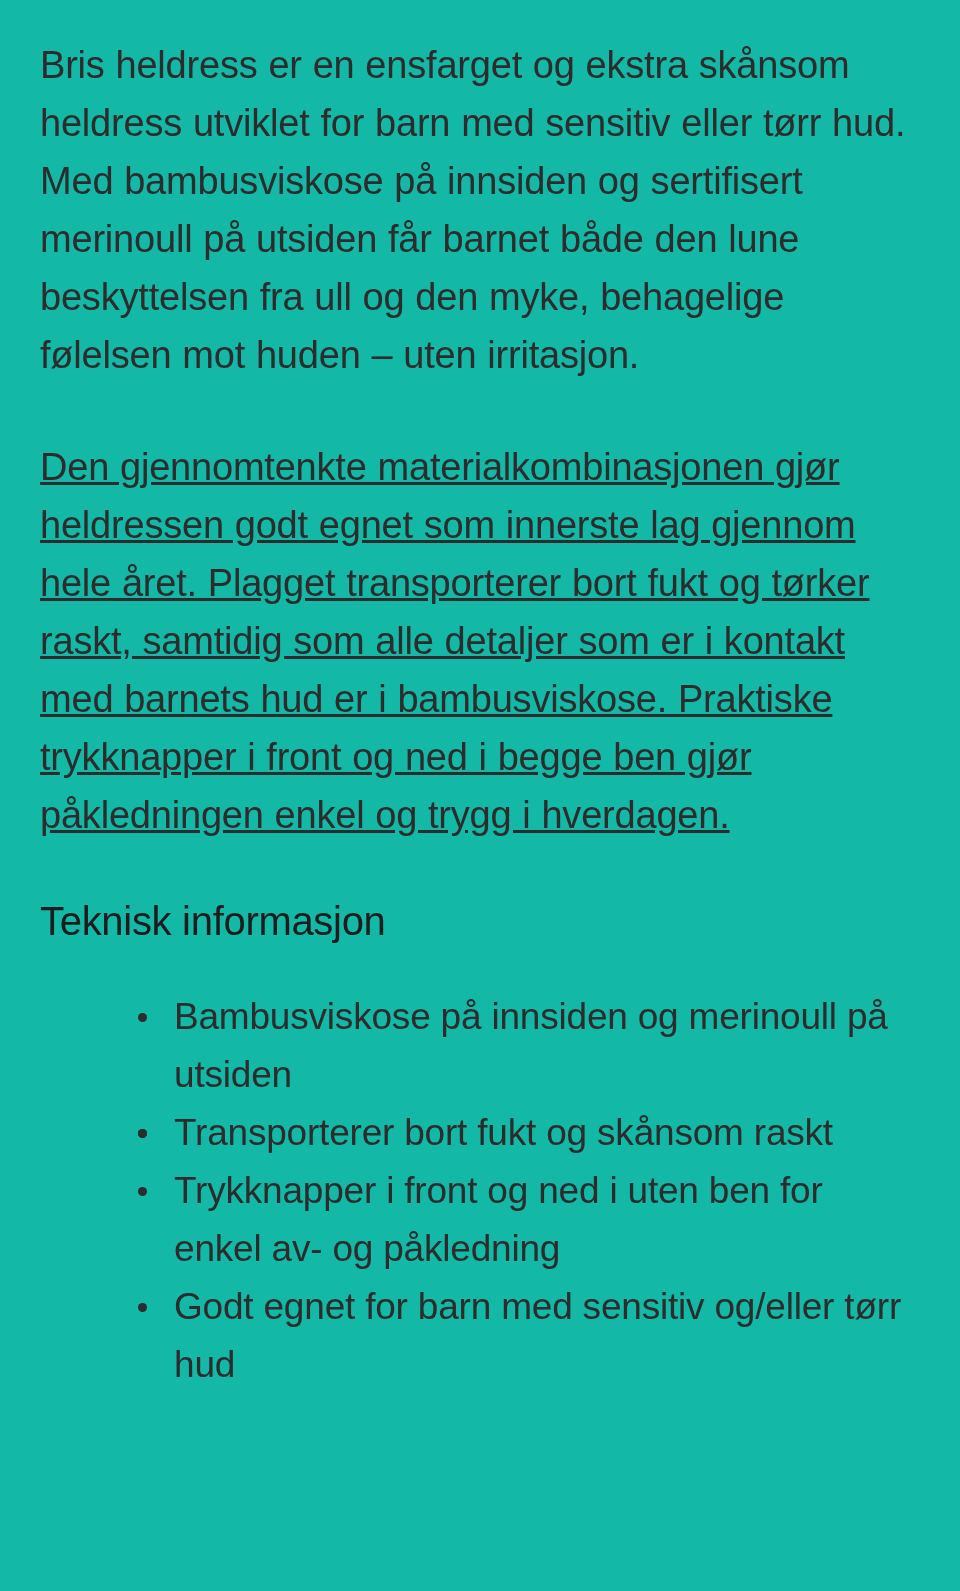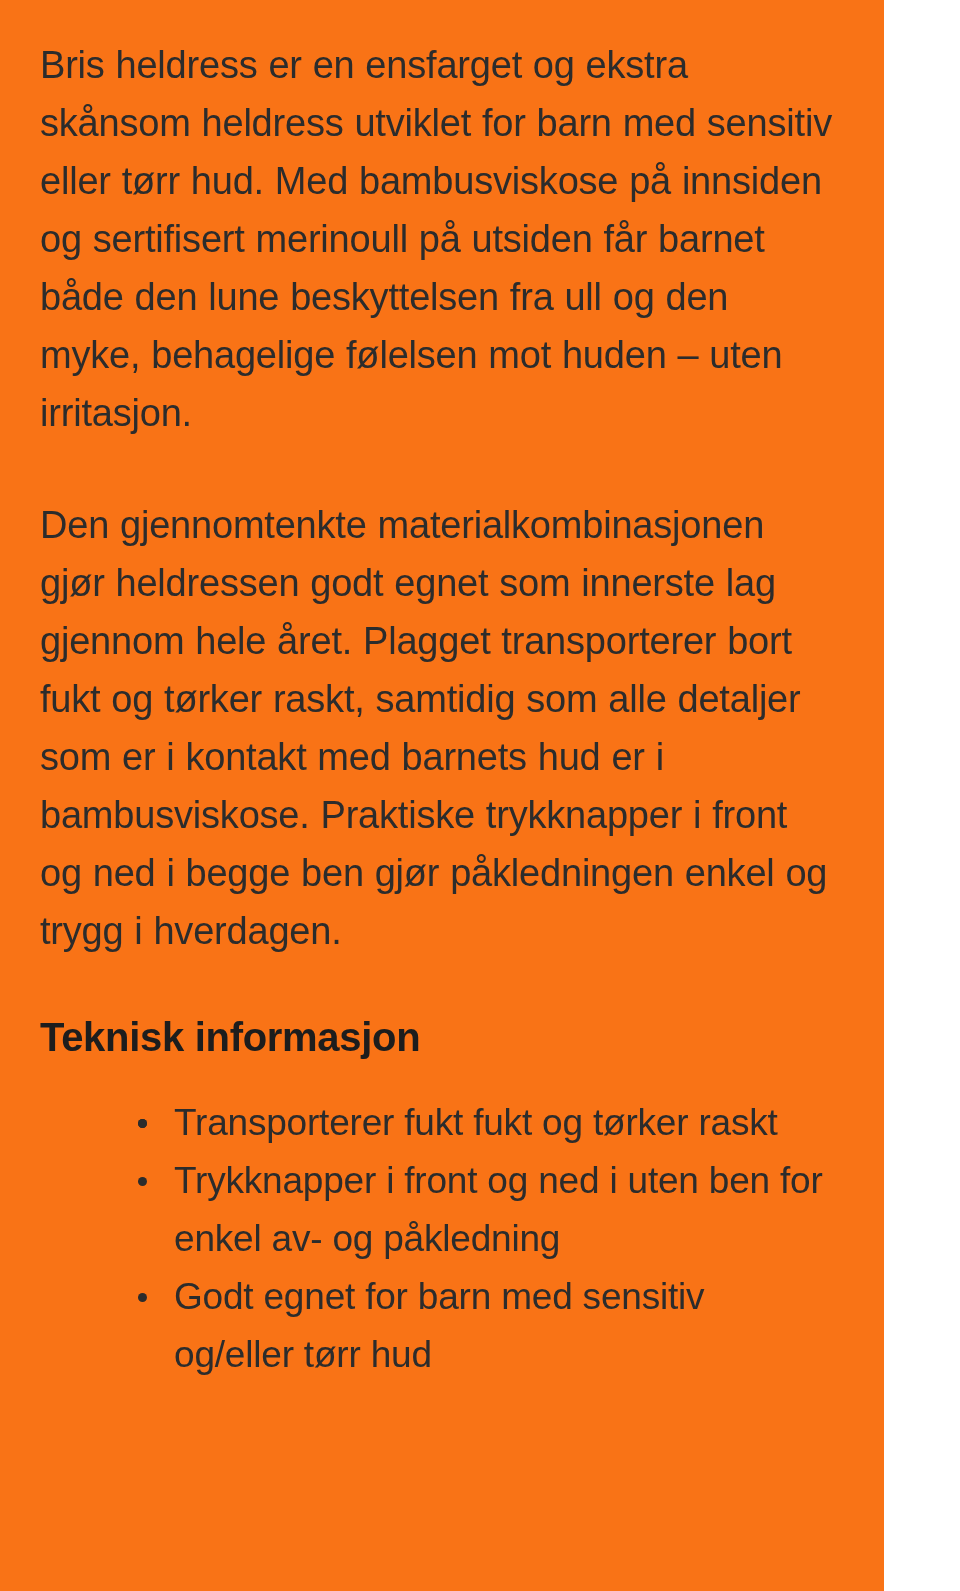--- a/index.html
+++ b/index.html
@@ -12,45 +12,46 @@
     width: 960px;
     height: 1591px;
     overflow: hidden;
     font-family: "Liberation Sans", "DejaVu Sans", sans-serif;
     color: #2c2c2c;
     -webkit-font-smoothing: antialiased;
   }
 
   .page {
     box-sizing: border-box;
-    width: 884px;
+    width: 960px;
     min-height: 1591px;
     padding: 36px 52px 0 40px;
-    background: #f97316;
+    background: #14b8a6;
   }
 
   .description-body p {
     margin: 0 0 54px 0;
     font-size: 38px;
     line-height: 58px;
     letter-spacing: -0.2px;
     font-weight: 400;
     color: #2c2c2c;
     word-spacing: 0.5px;
   }
 
   .description-body p:last-of-type {
     margin-bottom: 18px;
+    text-decoration: underline;
   }
 
   .section-heading {
-    margin: 52px 0 32px 0;
+    margin: 52px 0 42px 0;
     font-size: 40px;
     line-height: 50px;
-    font-weight: 700;
+    font-weight: 400;
     letter-spacing: -0.3px;
     color: #1d1d1d;
   }
 
   .spec-list {
     margin: 0;
     padding: 0 0 0 98px;
     list-style: none;
   }
 
@@ -82,24 +83,28 @@
   <section class="description-body">
     <p>Bris heldress er en ensfarget og ekstra skånsom heldress utviklet for barn med sensitiv eller tørr hud. Med bambusviskose på innsiden og sertifisert merinoull på utsiden får barnet både den lune beskyttelsen fra ull og den myke, behagelige følelsen mot huden – uten irritasjon.</p>
     <p>Den gjennomtenkte materialkombinasjonen gjør heldressen godt egnet som innerste lag gjennom hele året. Plagget transporterer bort fukt og tørker raskt, samtidig som alle detaljer som er i kontakt med barnets hud er i bambusviskose. Praktiske trykknapper i front og ned i begge ben gjør påkledningen enkel og trygg i hverdagen.</p>
   </section>
 
   <h2 class="section-heading">Teknisk informasjon</h2>
 
   <ul class="spec-list">
     <li>
       <span class="bullet-dot"></span>
+      <span>Bambusviskose på innsiden og merinoull på utsiden</span>
     </li>
     <li>
       <span class="bullet-dot"></span>
-      <span>Transporterer fukt fukt og tørker raskt</span>
+    </li>
+    <li>
+      <span class="bullet-dot"></span>
+      <span>Transporterer bort fukt og skånsom raskt</span>
     </li>
     <li>
       <span class="bullet-dot"></span>
       <span>Trykknapper i front og ned i uten ben for enkel av- og påkledning</span>
     </li>
     <li>
       <span class="bullet-dot"></span>
       <span>Godt egnet for barn med sensitiv og/eller tørr hud</span>
     </li>
   </ul>

